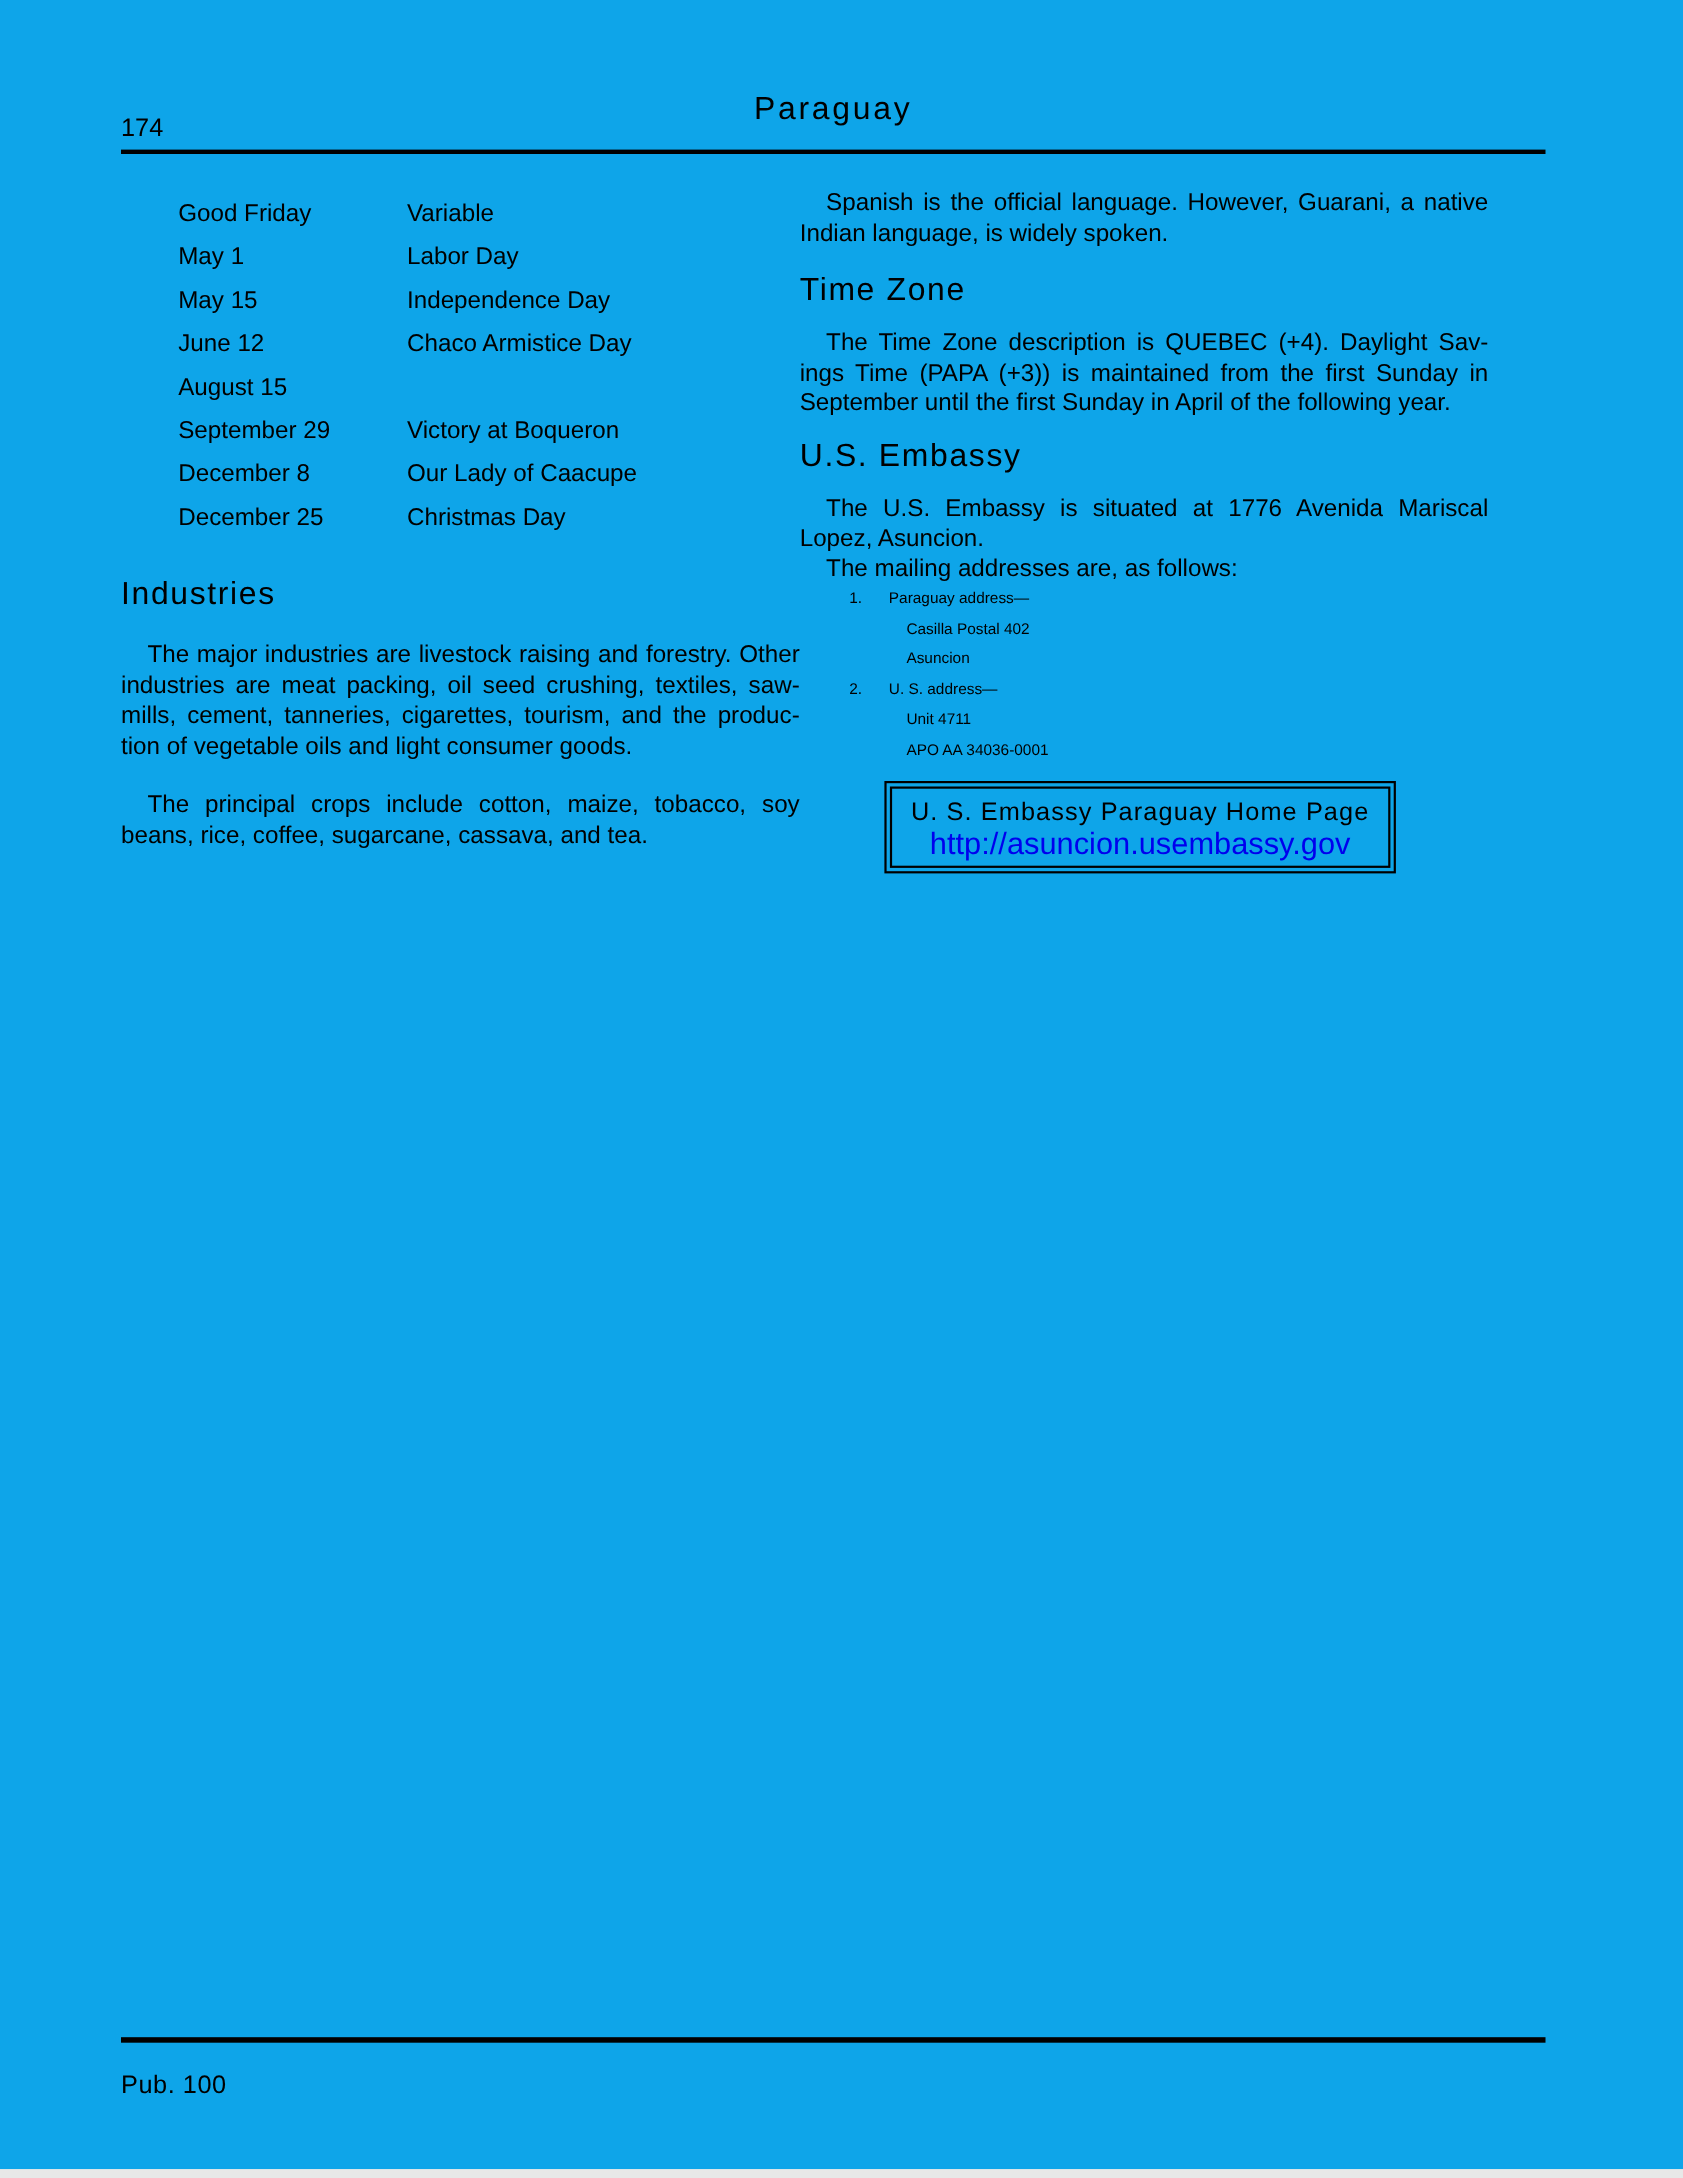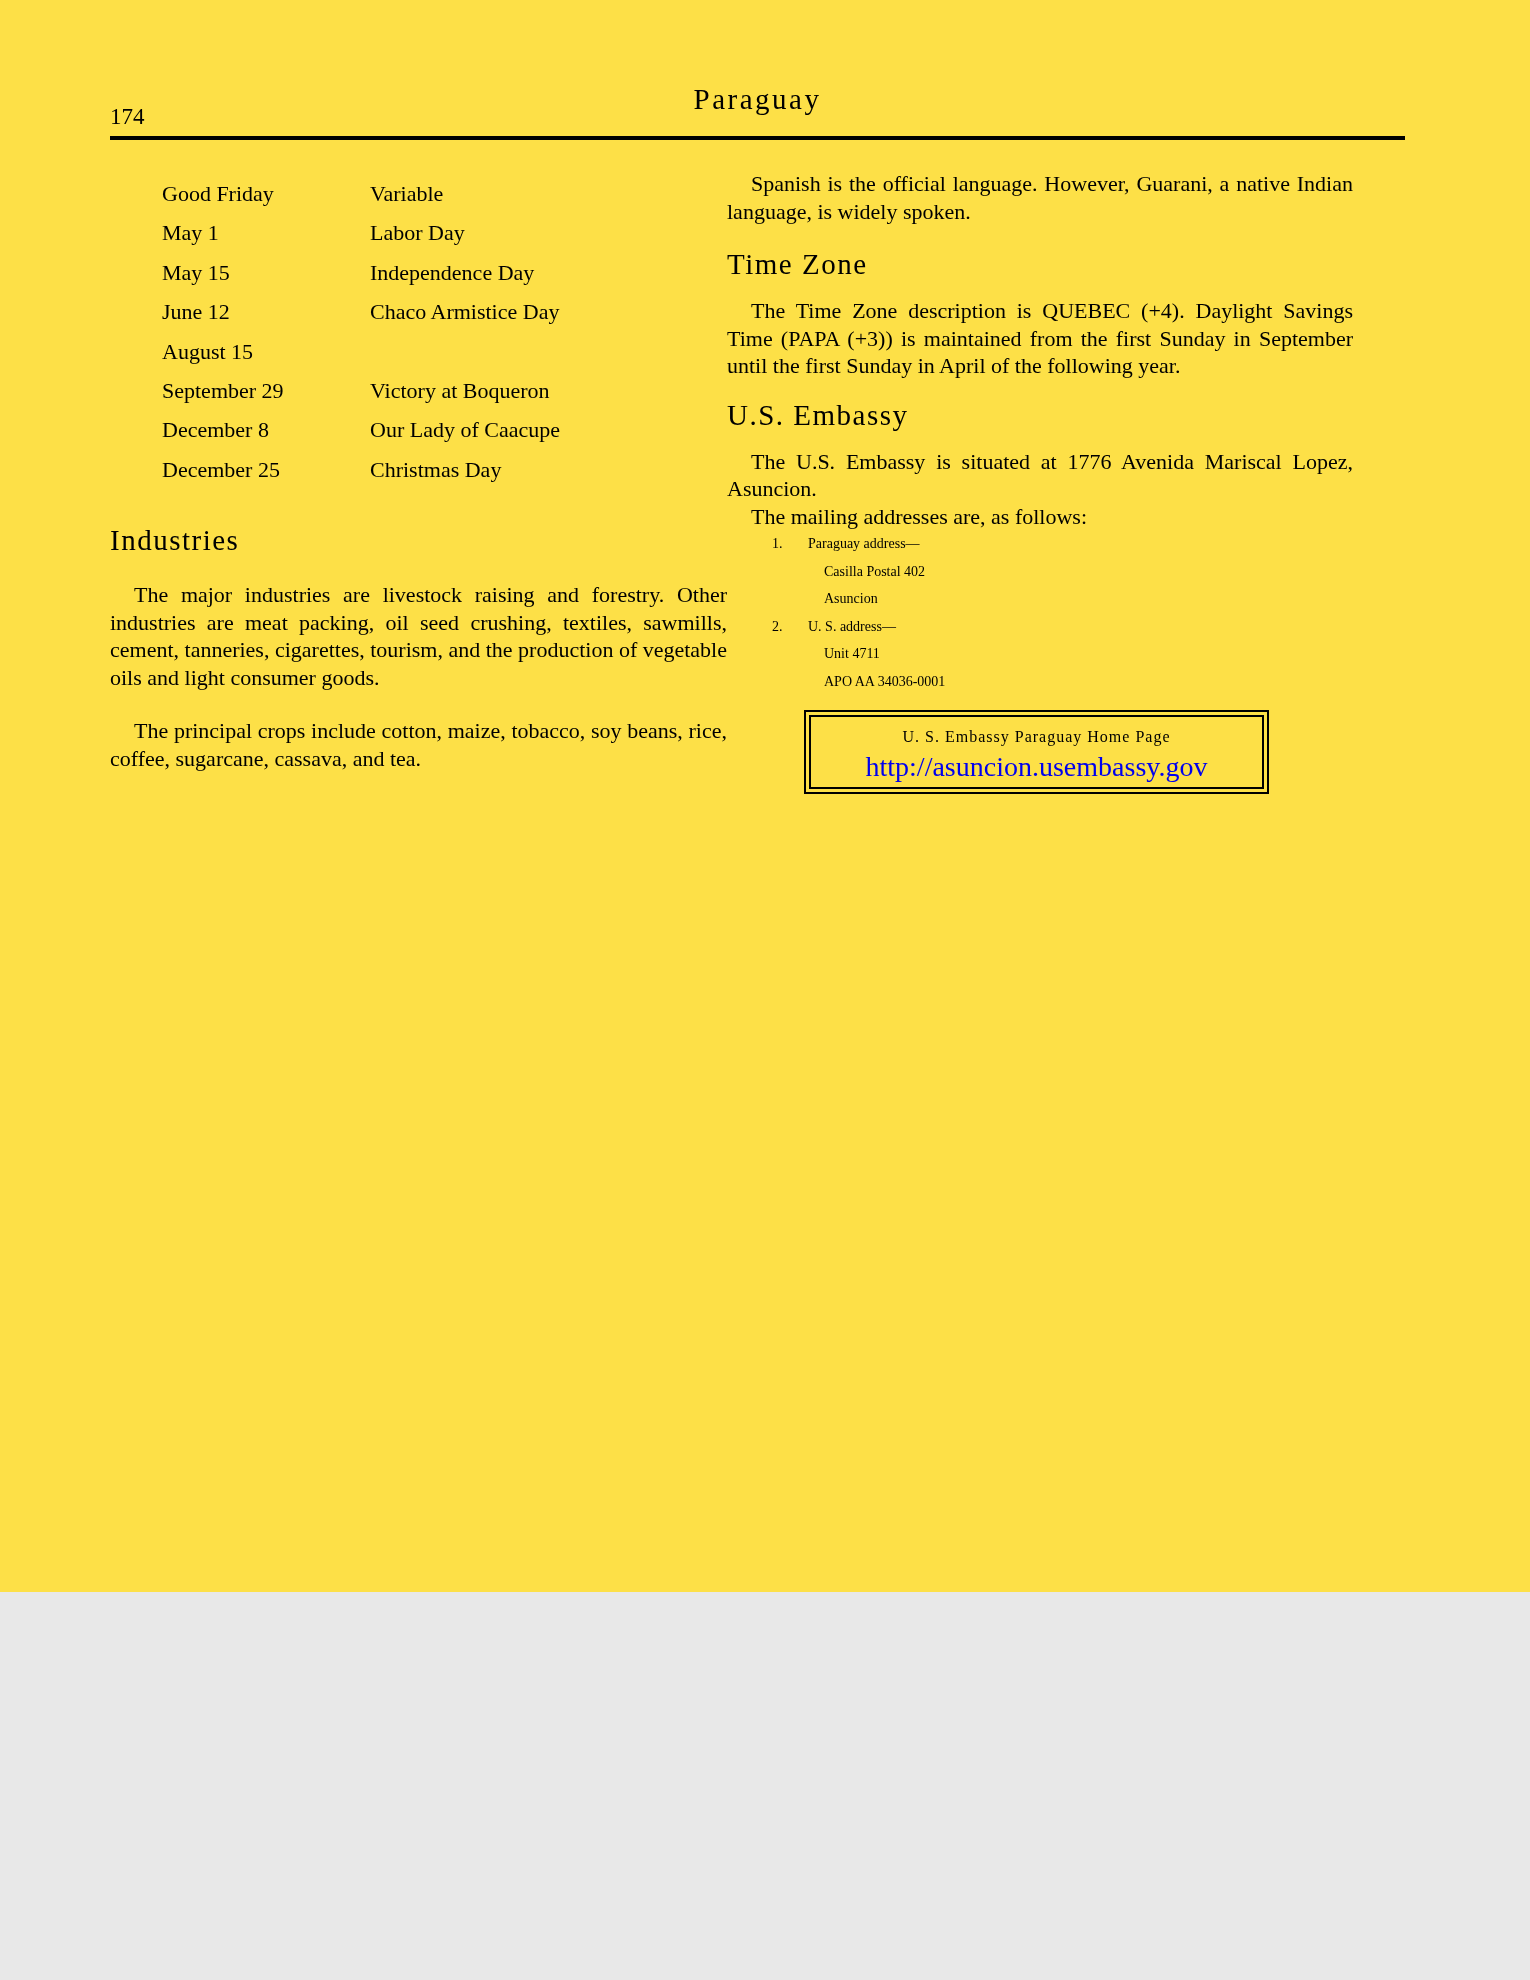--- a/index.html
+++ b/index.html
@@ -1,22 +1,22 @@
 <!DOCTYPE html>
 <html style="--link-color: #0000EE;"><head>
 <meta charset="utf-8">
 <style>
   html, body { margin: 0; padding: 0; background: #e8e8e8; }
   .page {
     position: relative;
     width: 1530px;
-    height: 1592px;
+    height: 1972px;
     margin: 0 auto;
-    background: #fde047;
-    font-family: Liberation Serif, serif;
+    background: #0ea5e9;
+    font-family: Liberation Sans, sans-serif;
     color: #000000;
     overflow: hidden;
   }
   .content {
     position: absolute;
     left: 110px;
     right: 125px;
     top: 92px;
   }
   
@@ -70,21 +70,21 @@
     margin-top: 15px;
     border: 2px solid #000;
     padding: 3px;
     box-sizing: border-box;
   }
   .linkbox-inner {
     border: 2px solid #000;
     padding: 5px 8px;
     text-align: center;
   }
-  .linkbox-title { font-size: 16px; line-height: 30px; letter-spacing: 1px; }
+  .linkbox-title { font-size: 23px; line-height: 30px; letter-spacing: 1px; }
   .linkbox-url {
     font-size: 28px; line-height: 30px;
     color: var(--link-color, #0000EE);
     text-decoration: none;
     display: block;
   }
   
   .rule-bottom {
     position: absolute; left: 110px; right: 125px; top: 1852px;
     height: 5px; background: #000;

